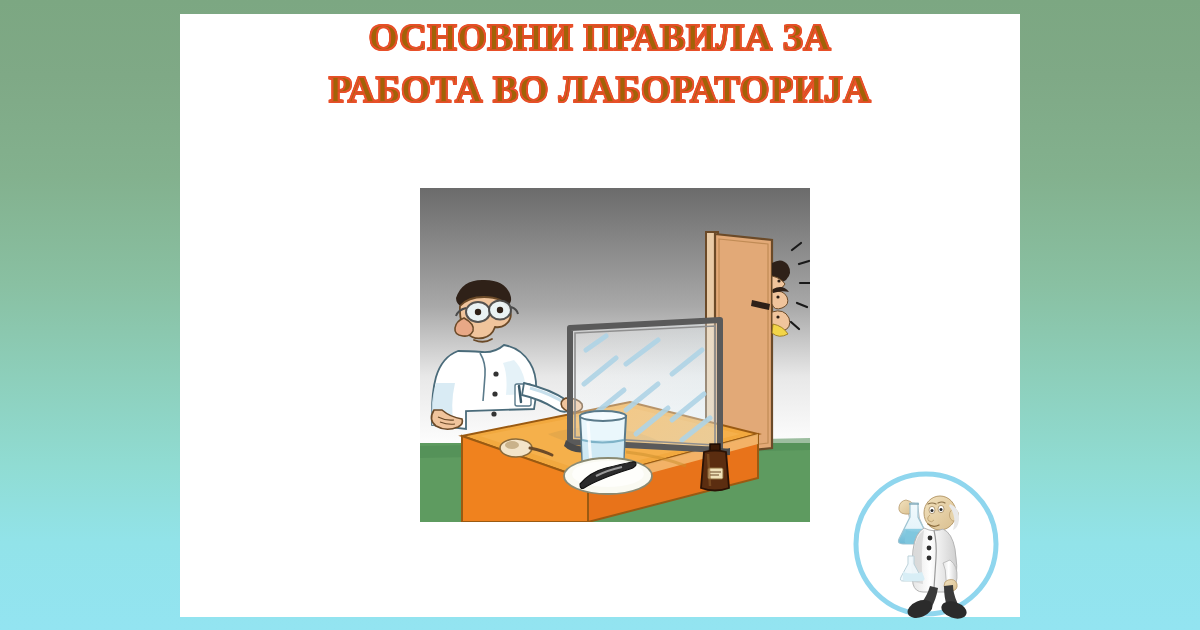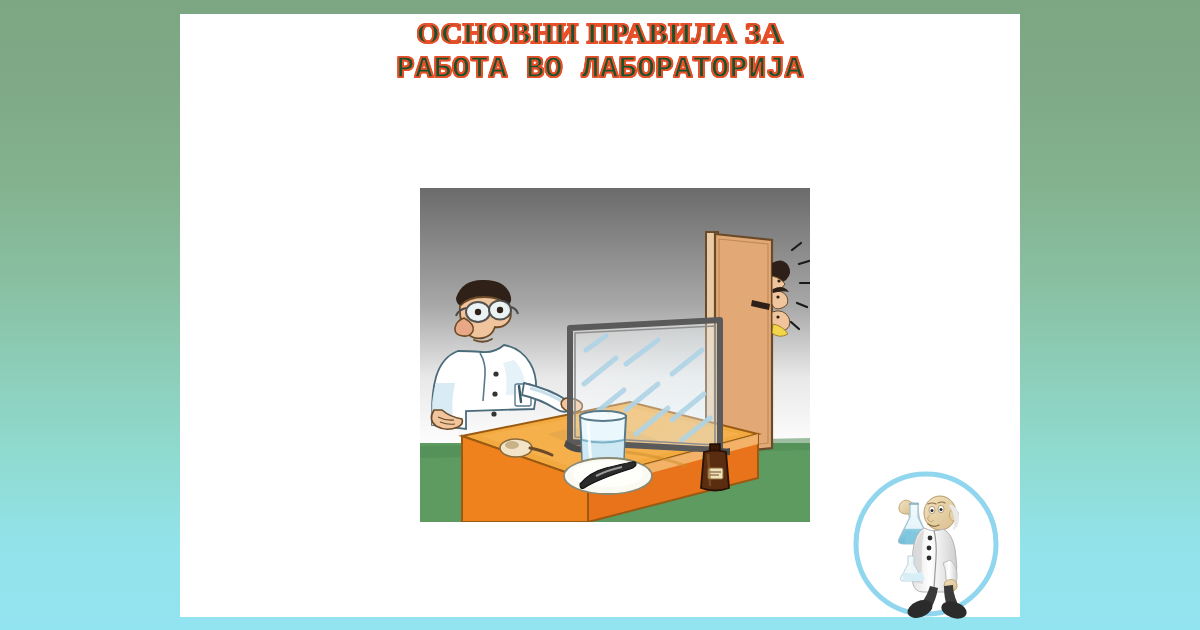--- a/index.html
+++ b/index.html
@@ -36,32 +36,32 @@
     left: 180px;
     top: 18px;
     width: 840px;
     text-align: center;
     line-height: 1.02;
   }
   #title .tline {
     display: block;
     font-family: "Liberation Serif", serif;
     font-weight: bold;
-    font-size: 30px;
+    font-size: 38px;
     letter-spacing: 0.5px;
-    color: #14532d;
+    color: #a16207;
     -webkit-text-stroke: 1.6px #E8502A;
     text-shadow:
        1px 0 0 #E8502A, -1px 0 0 #E8502A,
        0 1px 0 #E8502A, 0 -1px 0 #E8502A,
        1px 1px 0 #E8502A, -1px -1px 0 #E8502A,
        1px -1px 0 #E8502A, -1px 1px 0 #E8502A;
     white-space: nowrap;
   }
-  #title .tline.l2 { margin-top: 5px; font-family: Liberation Mono, monospace; }
+  #title .tline.l2 { margin-top: 13px; }
 
   
   #cartoon {
     position: absolute;
     left: 420px;
     top: 188px;
     width: 390px;
     height: 334px;
     overflow: hidden;
     background: #ffffff;

